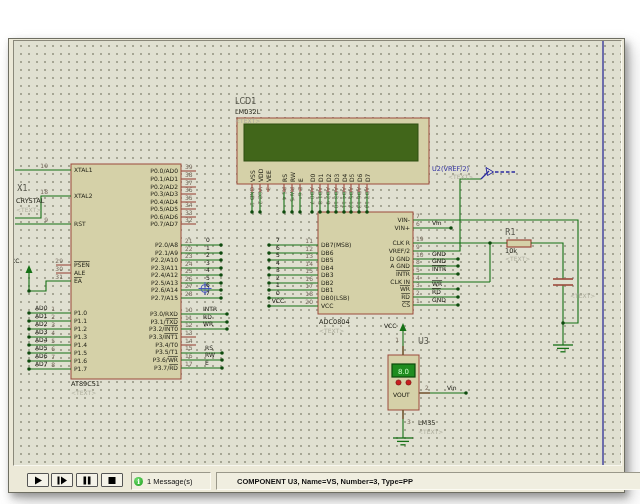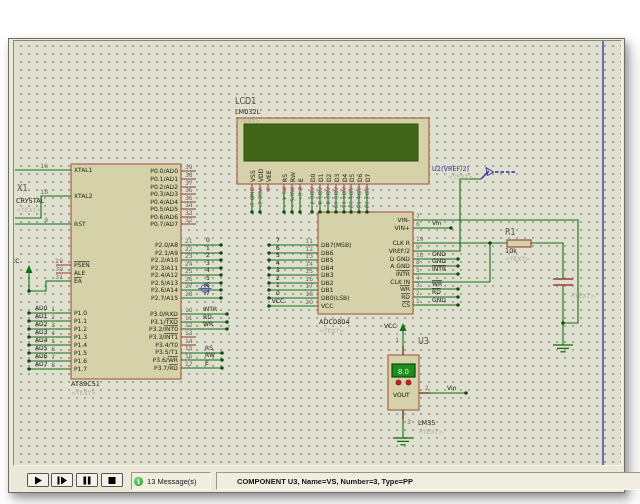--- a/index.html
+++ b/index.html
@@ -467,19 +467,19 @@
           </svg>
         </button>
         <button class="tbtn" style="left: 92px;">
           <svg width="12" height="11" viewBox="0 0 12 11">
             <rect x="2.5" y="2" width="7" height="7" fill="#000"></rect>
           </svg>
         </button>
       </div>
     <div class="panel msg">
       <span class="info-icon">i</span>
-      <span>13 Message(s)</span>
+      <span>1 Message(s)</span>
     </div>
     <div class="panel status">
       <span>COMPONENT U3, Name=VS, Number=3, Type=PP</span>
     </div>
   </div>
 </div>
 
 </body></html>

